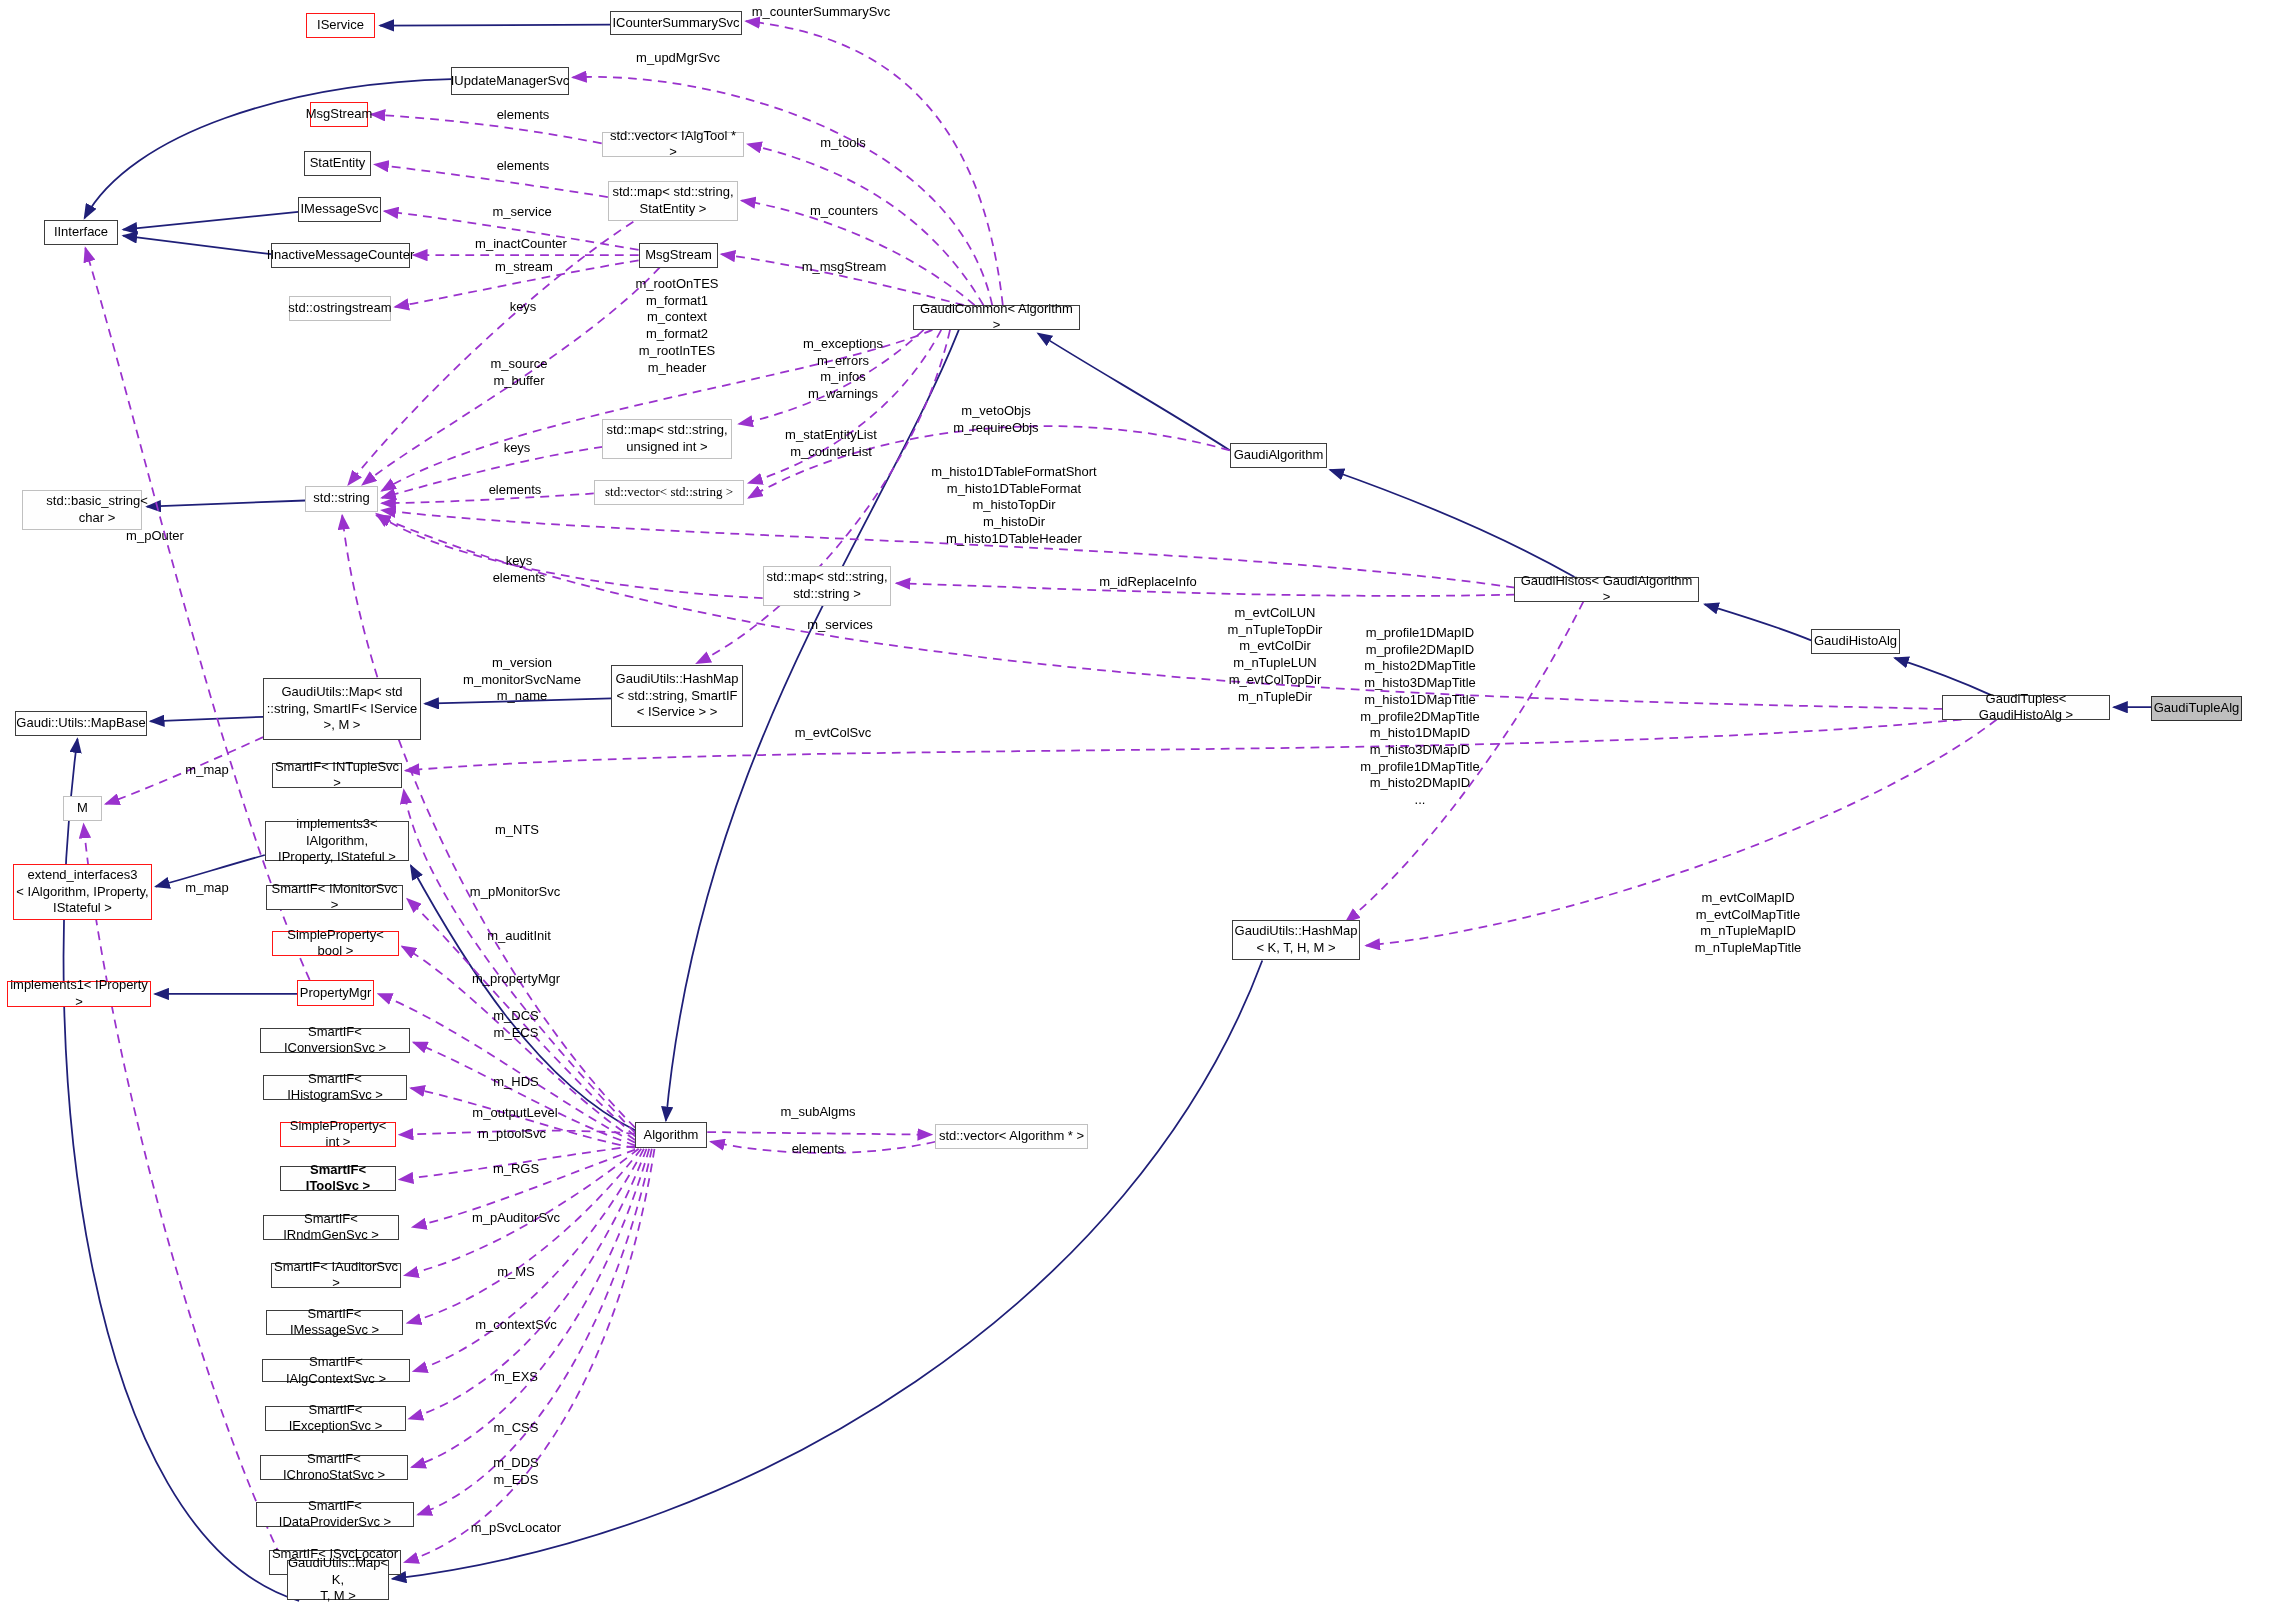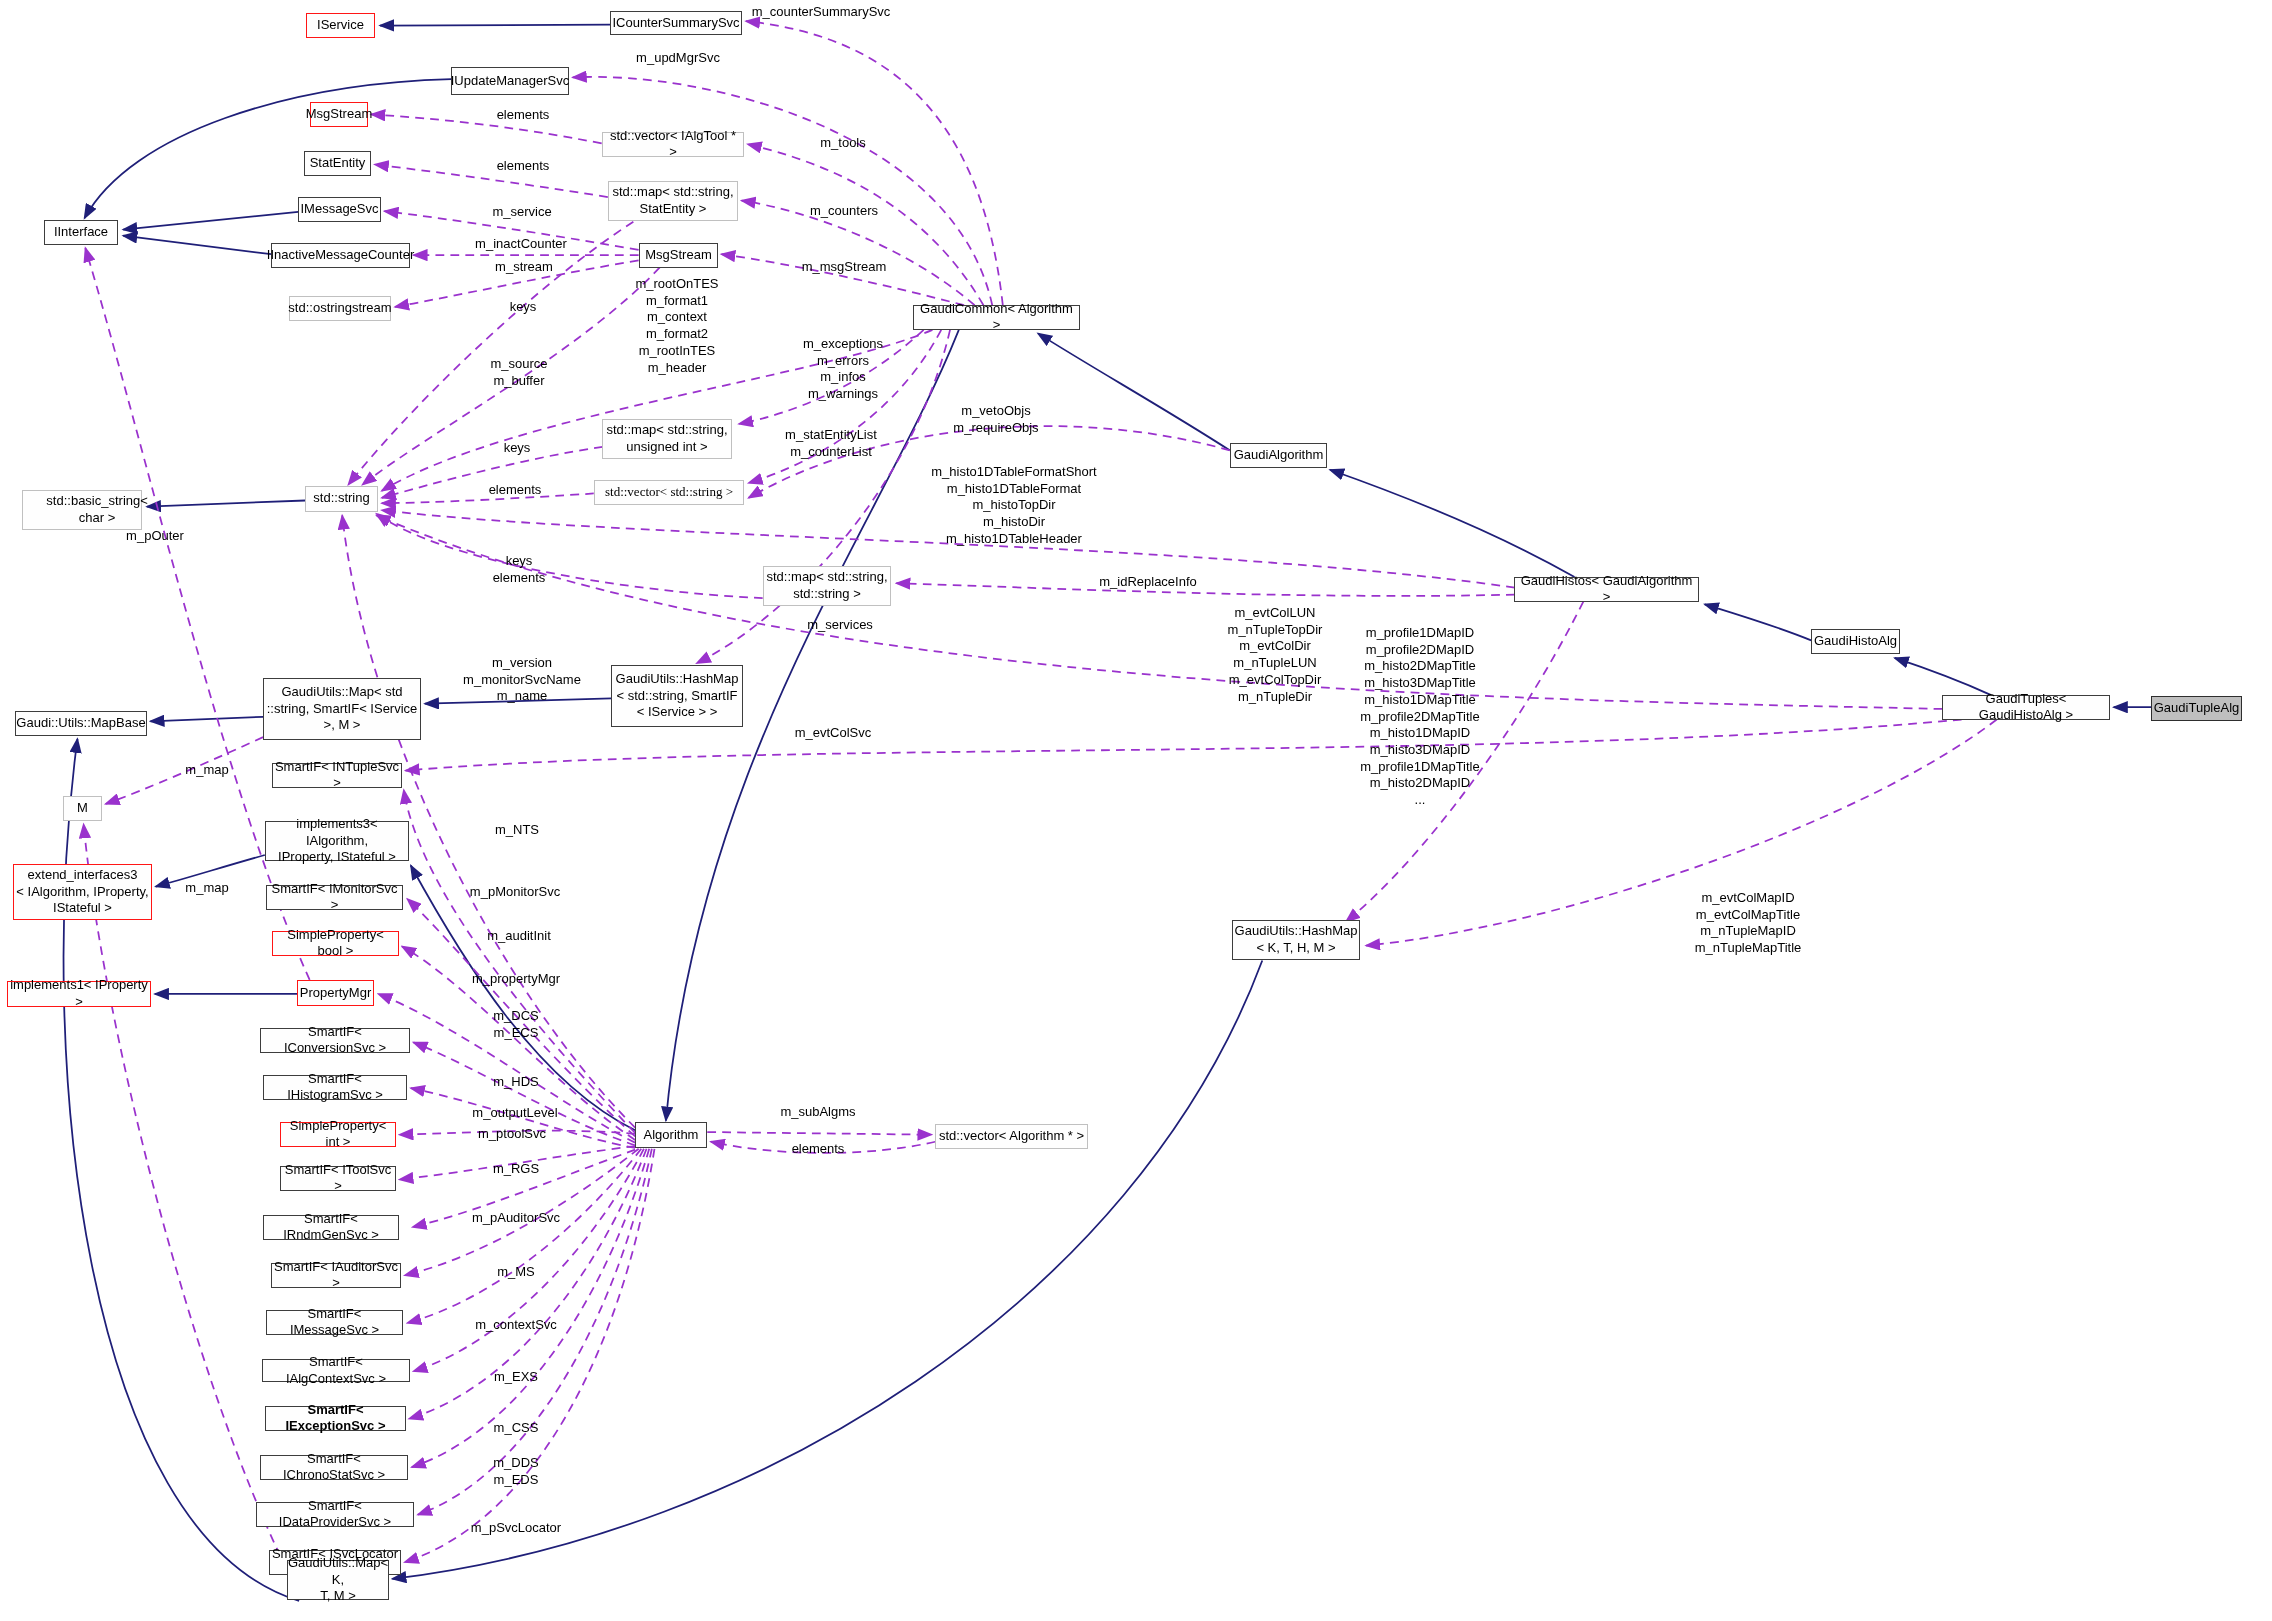--- a/index.html
+++ b/index.html
@@ -146,26 +146,26 @@
       <div class="node node-red" style="left: 272px; top: 931px; width: 127px; height: 24.6px;">SimpleProperty&lt; bool &gt;</div>
       <div class="node node-red" style="left: 297px; top: 980px; width: 77px; height: 26px;">PropertyMgr</div>
       <div class="node node-red" style="left: 7px; top: 981px; width: 144px; height: 26px;">implements1&lt; IProperty &gt;</div>
       <div class="node node-class" style="left: 260px; top: 1028px; width: 150px; height: 24.6px;">SmartIF&lt; IConversionSvc &gt;</div>
       <div class="node node-class" style="left: 263px; top: 1075px; width: 144px; height: 24.6px;">SmartIF&lt; IHistogramSvc &gt;</div>
       <div class="node node-red" style="left: 280px; top: 1122px; width: 116px; height: 24.6px;">SimpleProperty&lt; int &gt;</div>
       <div class="node node-class" style="left: 635px; top: 1122px; width: 72px; height: 26px;">Algorithm</div>
       <div class="node node-external" style="left: 935px; top: 1124px; width: 153px; height: 24.6px;">std::vector&lt; Algorithm * &gt;</div>
       <div class="node node-class" style="left: 1232px; top: 920px; width: 128px; height: 40px;">GaudiUtils::HashMap
 &lt; K, T, H, M &gt;</div>
-      <div class="node node-class" style="left: 280px; top: 1166px; width: 116px; height: 24.6px;">SmartIF&lt; IToolSvc &gt;</div>
+      <div class="node node-class" style="left: 280px; top: 1166px; width: 116px; height: 24.6px; font-weight: bold;">SmartIF&lt; IToolSvc &gt;</div>
       <div class="node node-class" style="left: 263px; top: 1215px; width: 136px; height: 24.6px;">SmartIF&lt; IRndmGenSvc &gt;</div>
       <div class="node node-class" style="left: 271px; top: 1263px; width: 130px; height: 24.6px;">SmartIF&lt; IAuditorSvc &gt;</div>
       <div class="node node-class" style="left: 266px; top: 1310px; width: 137px; height: 24.6px;">SmartIF&lt; IMessageSvc &gt;</div>
       <div class="node node-class" style="left: 262px; top: 1359px; width: 148px; height: 23px;">SmartIF&lt; IAlgContextSvc &gt;</div>
-      <div class="node node-class" style="left: 265px; top: 1406px; width: 141px; height: 24.6px; font-weight: bold;">SmartIF&lt; IExceptionSvc &gt;</div>
+      <div class="node node-class" style="left: 265px; top: 1406px; width: 141px; height: 24.6px;">SmartIF&lt; IExceptionSvc &gt;</div>
       <div class="node node-class" style="left: 260px; top: 1455px; width: 148px; height: 24.6px;">SmartIF&lt; IChronoStatSvc &gt;</div>
       <div class="node node-class" style="left: 256px; top: 1502px; width: 158px; height: 24.6px;">SmartIF&lt; IDataProviderSvc &gt;</div>
       <div class="node node-class" style="left: 269px; top: 1550px; width: 132px; height: 24.6px;">SmartIF&lt; ISvcLocator &gt;</div>
       <div class="node node-class" style="left: 287px; top: 1560px; width: 102px; height: 40px;">GaudiUtils::Map&lt; K,
 T, M &gt;</div>
     </div>
   <div id="labels-layer">
       <div class="edge-label" style="left: 821px; top: 12.3px;">m_counterSummarySvc</div>
       <div class="edge-label" style="left: 678px; top: 58px;">m_updMgrSvc</div>
       <div class="edge-label" style="left: 523px; top: 115px;">elements</div>

